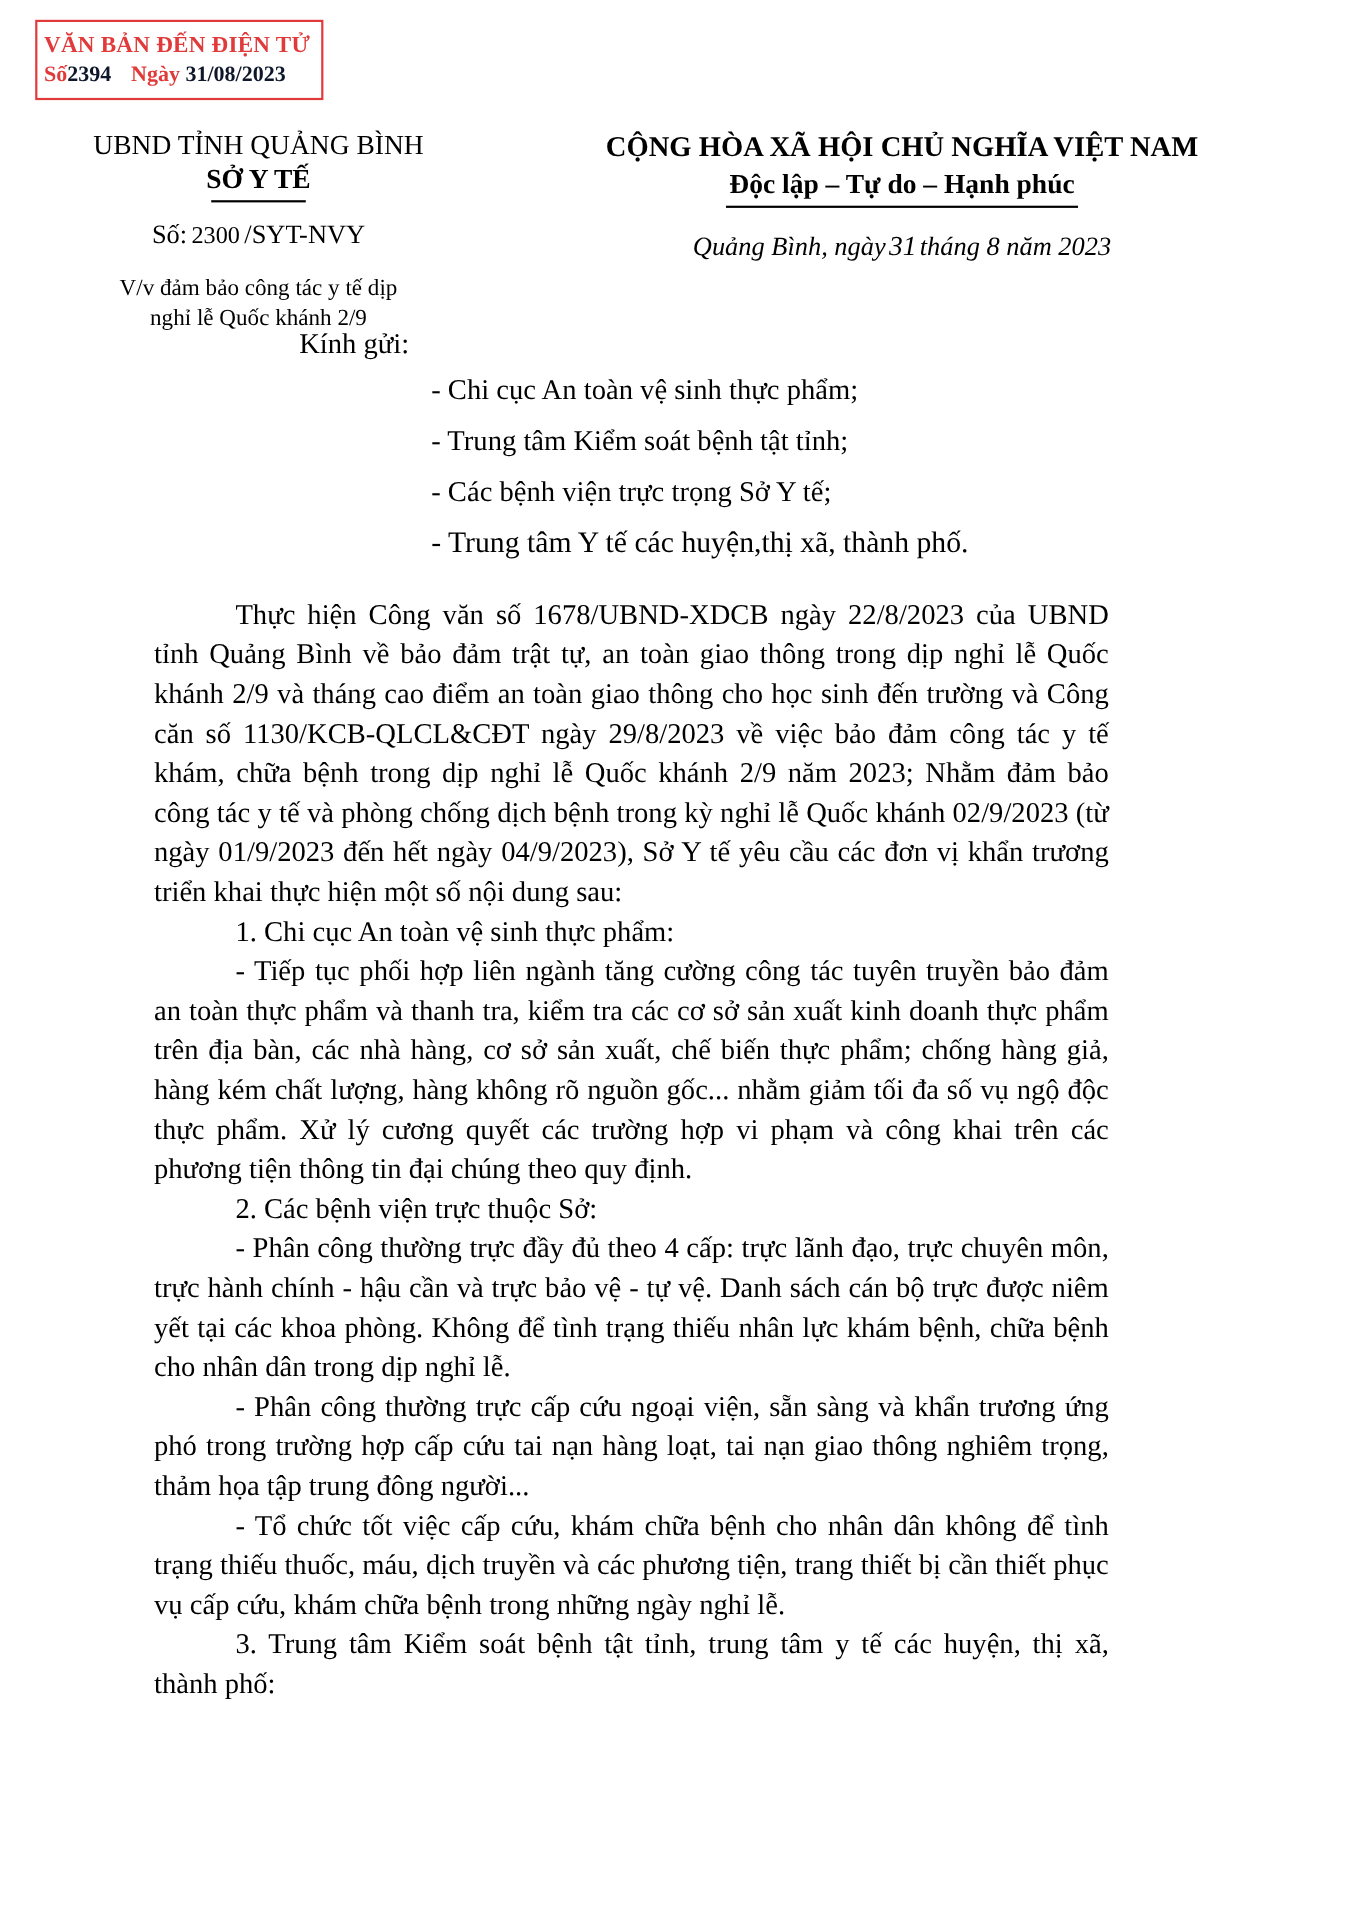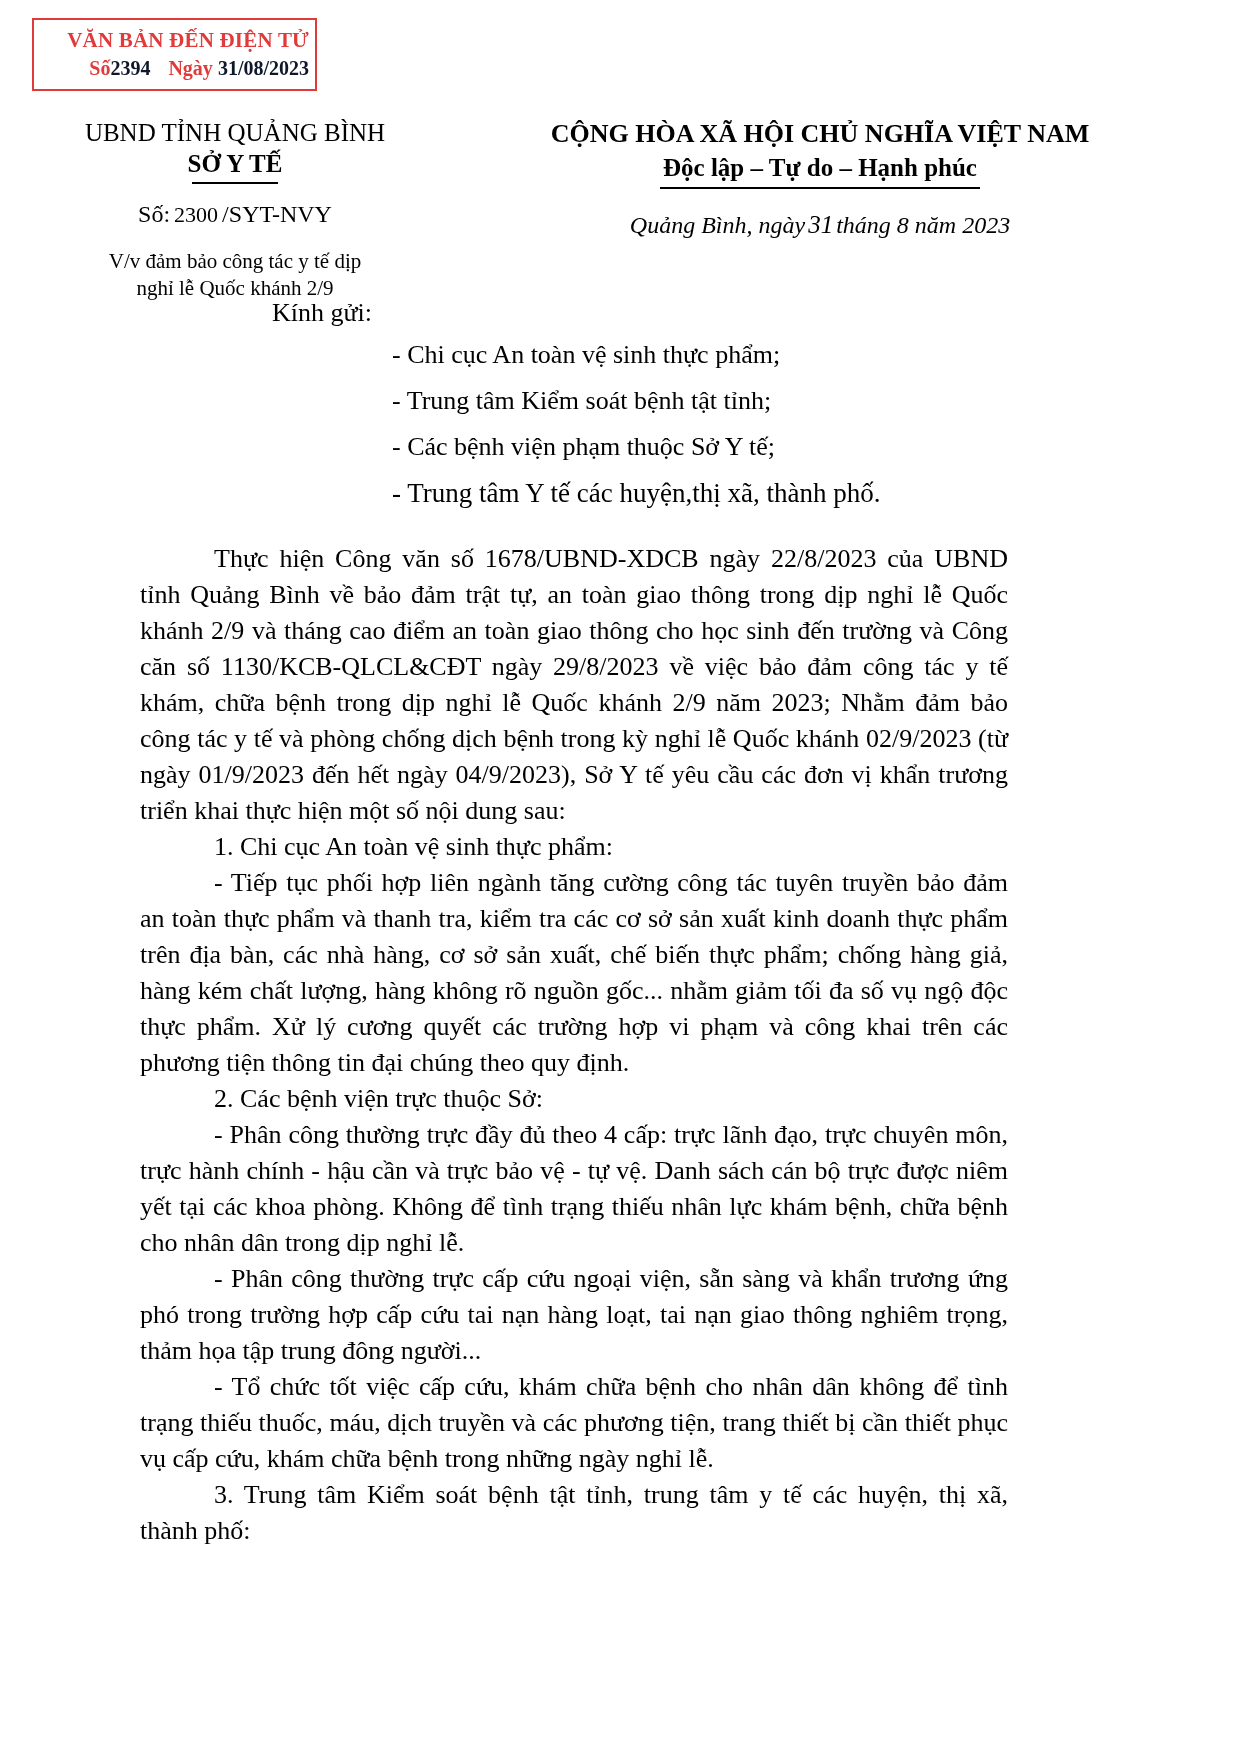--- a/index.html
+++ b/index.html
@@ -15,25 +15,25 @@
     font-family: "Liberation Serif", "DejaVu Serif", serif;
     color: #000000;
     overflow: hidden;
   }
 
   
   .stamp {
     position: absolute;
     left: 32px;
     top: 18px;
-    width: 285px;
+    width: 262px;
     box-sizing: border-box;
     border: 2px solid #e03a3a;
     padding: 7px 6px 8px 6px;
-    text-align: right;
+    text-align: left;
     line-height: 1.25;
   }
   .stamp-title {
     font-family: "Liberation Serif", "DejaVu Serif", serif;
     font-weight: bold;
     font-size: 21px;
     color: #e03a3a;
     letter-spacing: .2px;
     white-space: nowrap;
   }
@@ -220,21 +220,21 @@
       <span>2023</span>
     </div>
   </div>
 </div>
 
 <div class="recipients">
   <div class="kinhgui">Kính gửi:</div>
   <div class="rcp-list">
     <div class="rcp-item">- Chi cục An toàn vệ sinh thực phẩm;</div>
     <div class="rcp-item">- Trung tâm Kiểm soát bệnh tật tỉnh;</div>
-    <div class="rcp-item">- Các bệnh viện phạm thuộc Sở Y tế;</div>
+    <div class="rcp-item">- Các bệnh viện trực trọng Sở Y tế;</div>
     <div class="rcp-item big">- Trung tâm Y tế các huyện,thị xã, thành phố.</div>
   </div>
 </div>
 
 <div class="body-block">
   <p class="para">Thực hiện Công văn số 1678/UBND-XDCB ngày 22/8/2023 của UBND tỉnh Quảng Bình về bảo đảm trật tự, an toàn giao thông trong dịp nghỉ lễ Quốc khánh 2/9 và tháng cao điểm an toàn giao thông cho học sinh đến trường và Công căn số 1130/KCB-QLCL&amp;CĐT ngày 29/8/2023 về việc bảo đảm công tác y tế khám, chữa bệnh trong dịp nghỉ lễ Quốc khánh 2/9 năm 2023; Nhằm đảm bảo công tác y tế và phòng chống dịch bệnh trong kỳ nghỉ lễ Quốc khánh 02/9/2023 (từ ngày 01/9/2023 đến hết ngày 04/9/2023), Sở Y tế yêu cầu các đơn vị khẩn trương triển khai thực hiện một số nội dung sau:</p>
   <p class="para cont">1. Chi cục An toàn vệ sinh thực phẩm:</p>
   <p class="para cont">- Tiếp tục phối hợp liên ngành tăng cường công tác tuyên truyền bảo đảm an toàn thực phẩm và thanh tra, kiểm tra các cơ sở sản xuất kinh doanh thực phẩm trên địa bàn, các nhà hàng, cơ sở sản xuất, chế biến thực phẩm; chống hàng giả, hàng kém chất lượng, hàng không rõ nguồn gốc... nhằm giảm tối đa số vụ ngộ độc thực phẩm. Xử lý cương quyết các trường hợp vi phạm và công khai trên các phương tiện thông tin đại chúng theo quy định.</p>
   <p class="para cont">2. Các bệnh viện trực thuộc Sở:</p>
   <p class="para cont">- Phân công thường trực đầy đủ theo 4 cấp: trực lãnh đạo, trực chuyên môn, trực hành chính - hậu cần và trực bảo vệ - tự vệ. Danh sách cán bộ trực được niêm yết tại các khoa phòng. Không để tình trạng thiếu nhân lực khám bệnh, chữa bệnh cho nhân dân trong dịp nghỉ lễ.</p>

